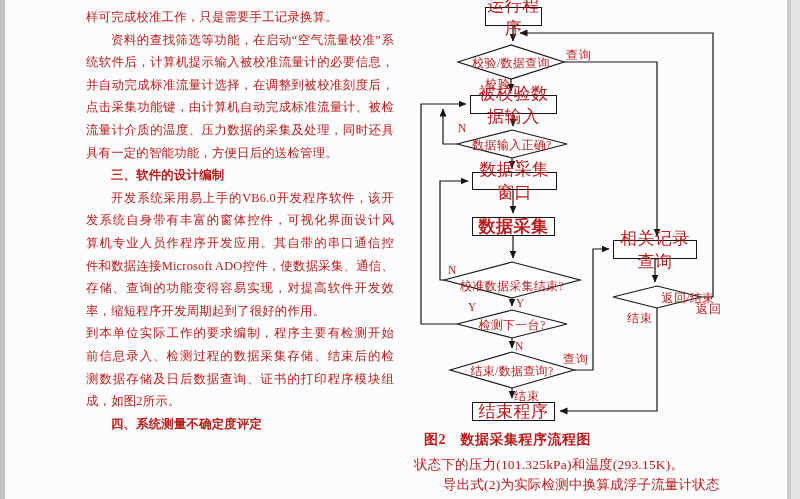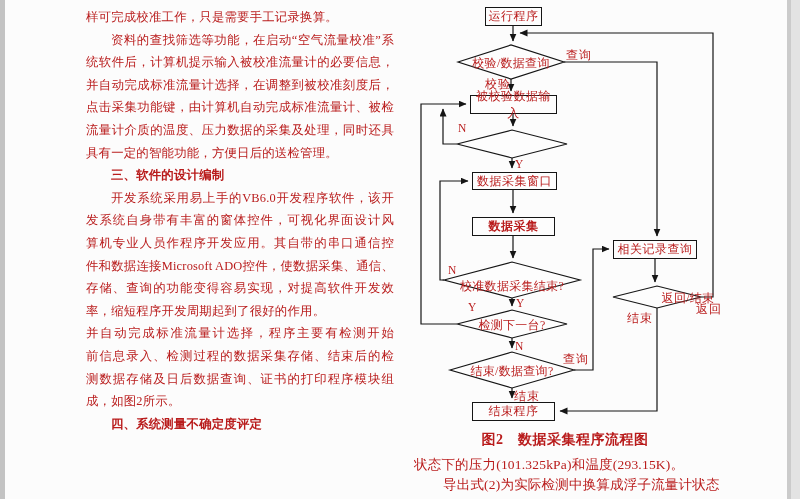--- a/index.html
+++ b/index.html
@@ -19,28 +19,28 @@
     text-align:justify; text-align-last:justify; letter-spacing:0.2px;
   }
   .tl.last { text-align-last:left; }
   .tl.indent { text-indent:25px; }
   .tl.head { font-weight:bold; text-align-last:left; }
 
   
   svg.wires { position:absolute; left:0; top:0; width:800px; height:499px; }
   .node {
     position:absolute; border:1.2px solid #151515; background:#fdfdfd;
-    font-size:12px; text-align:center; letter-spacing:0.5px;
+    font-size:17px; text-align:center; letter-spacing:0.5px;
     display:flex; align-items:center; justify-content:center;
   }
   .node.bold { font-weight:bold; }
   .dlabel { position:absolute; font-size:12px; text-align:center; letter-spacing:0.3px; }
   .elabel { position:absolute; font-size:12px; letter-spacing:1px; }
   .elabel.ny { font-size:11.5px; letter-spacing:0; }
-  .caption { position:absolute; left:412px; top:431px; width:306px; text-align:center;
+  .caption { position:absolute; left:424px; top:431px; width:306px; text-align:left;
              font-weight:bold; font-size:14px; letter-spacing:0.5px; }
 
   
   .rline { position:absolute; font-size:13.5px; letter-spacing:0.2px; white-space:nowrap; }
 </style>
 </head>
 <body>
 
 <div class="page">
   <div class="edge-left"></div>
@@ -55,21 +55,21 @@
     <div class="tl">点击采集功能键，由计算机自动完成标准流量计、被检</div>
     <div class="tl">流量计介质的温度、压力数据的采集及处理，同时还具</div>
     <div class="tl last">具有一定的智能功能，方便日后的送检管理。</div>
     <div class="tl head indent">三、软件的设计编制</div>
     <div class="tl indent">开发系统采用易上手的VB6.0开发程序软件，该开</div>
     <div class="tl">发系统自身带有丰富的窗体控件，可视化界面设计风</div>
     <div class="tl">算机专业人员作程序开发应用。其自带的串口通信控</div>
     <div class="tl">件和数据连接Microsoft ADO控件，使数据采集、通信、</div>
     <div class="tl">存储、查询的功能变得容易实现，对提高软件开发效</div>
     <div class="tl last">率，缩短程序开发周期起到了很好的作用。</div>
-    <div class="tl">并自动完成标准流量计选择，程序主要有检测开始</div>
+    <div class="tl">到本单位实际工作的要求编制，程序主要有检测开始</div>
     <div class="tl">前信息录入、检测过程的数据采集存储、结束后的检</div>
     <div class="tl">测数据存储及日后数据查询、证书的打印程序模块组</div>
     <div class="tl last">成，如图2所示。</div>
     <div class="tl head indent">四、系统测量不确定度评定</div>
   </div>
 
   <svg class="wires" viewBox="0 0 800 499" xmlns="http://www.w3.org/2000/svg">
     <defs>
       <marker id="ah" markerWidth="9" markerHeight="8" refX="7.5" refY="3.5" orient="auto" markerUnits="userSpaceOnUse">
         <path d="M0,0 L8,3.5 L0,7 Z" fill="#151515"></path>
@@ -105,20 +105,21 @@
   </svg>
 
   <div class="node" style="left:485px; top:7px;   width:55px; height:17px;">运行程序</div>
   <div class="node" style="left:470px; top:95px;  width:85px; height:17px;">被校验数据输入</div>
   <div class="node" style="left:472px; top:172px; width:83px; height:16px;">数据采集窗口</div>
   <div class="node bold" style="left:472px; top:217px; width:81px; height:17px;font-family:Liberation Mono, monospace;">数据采集</div>
   <div class="node" style="left:472px; top:402px; width:81px; height:17px;">结束程序</div>
   <div class="node" style="left:613px; top:240px; width:82px; height:17px;">相关记录查询</div>
 
   <div class="dlabel" style="left:458px; top:55px;  width:106px;">校验/数据查询</div>
+  <div class="dlabel" style="left:457px; top:137px; width:110px;">数据输入正确?</div>
   <div class="dlabel" style="left:444px; top:278px; width:136px;">校准数据采集结束?</div>
   <div class="dlabel" style="left:457px; top:317px; width:110px;">检测下一台?</div>
   <div class="dlabel" style="left:450px; top:363px; width:124px;">结束/数据查询?</div>
   <div class="dlabel" style="left:644px; top:290px; width:88px;">返回/结束</div>
 
   <div class="elabel" style="left:566px; top:47px;">查询</div>
   <div class="elabel" style="left:485px; top:76px;">校验</div>
   <div class="elabel ny" style="left:458px; top:122px;">N</div>
   <div class="elabel ny" style="left:515px; top:158px;">Y</div>
   <div class="elabel ny" style="left:448px; top:264px;">N</div>

